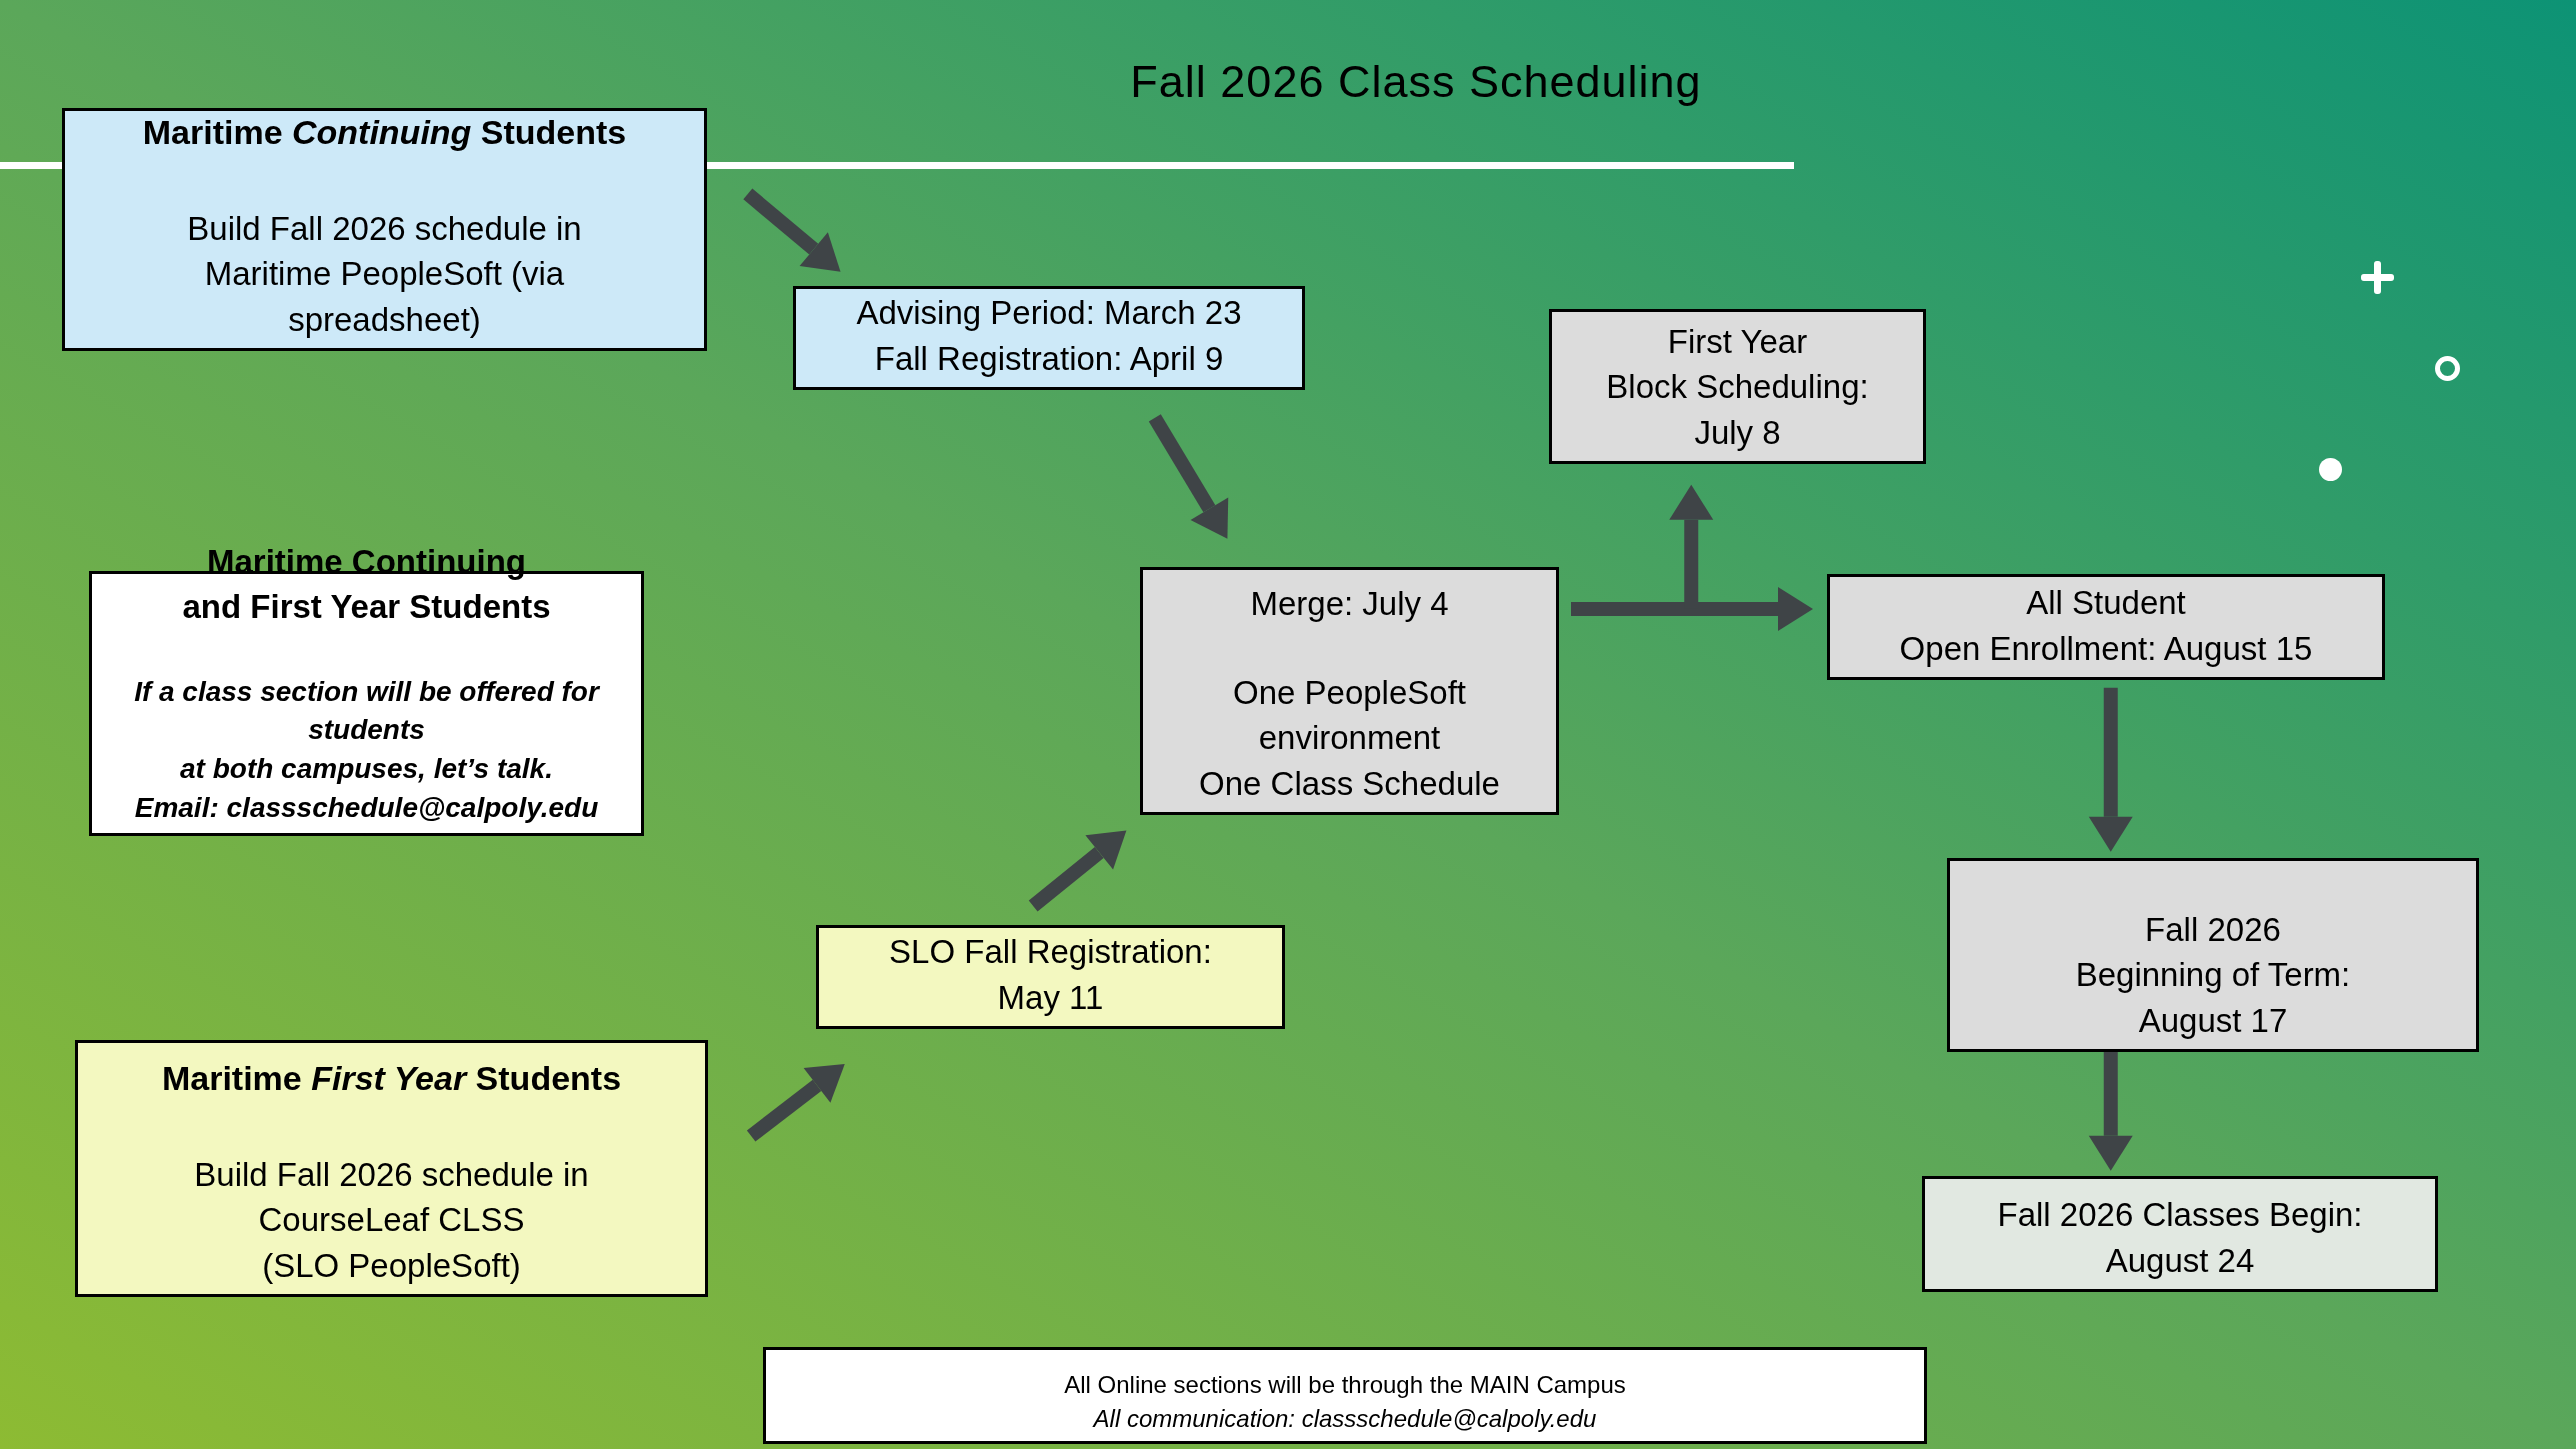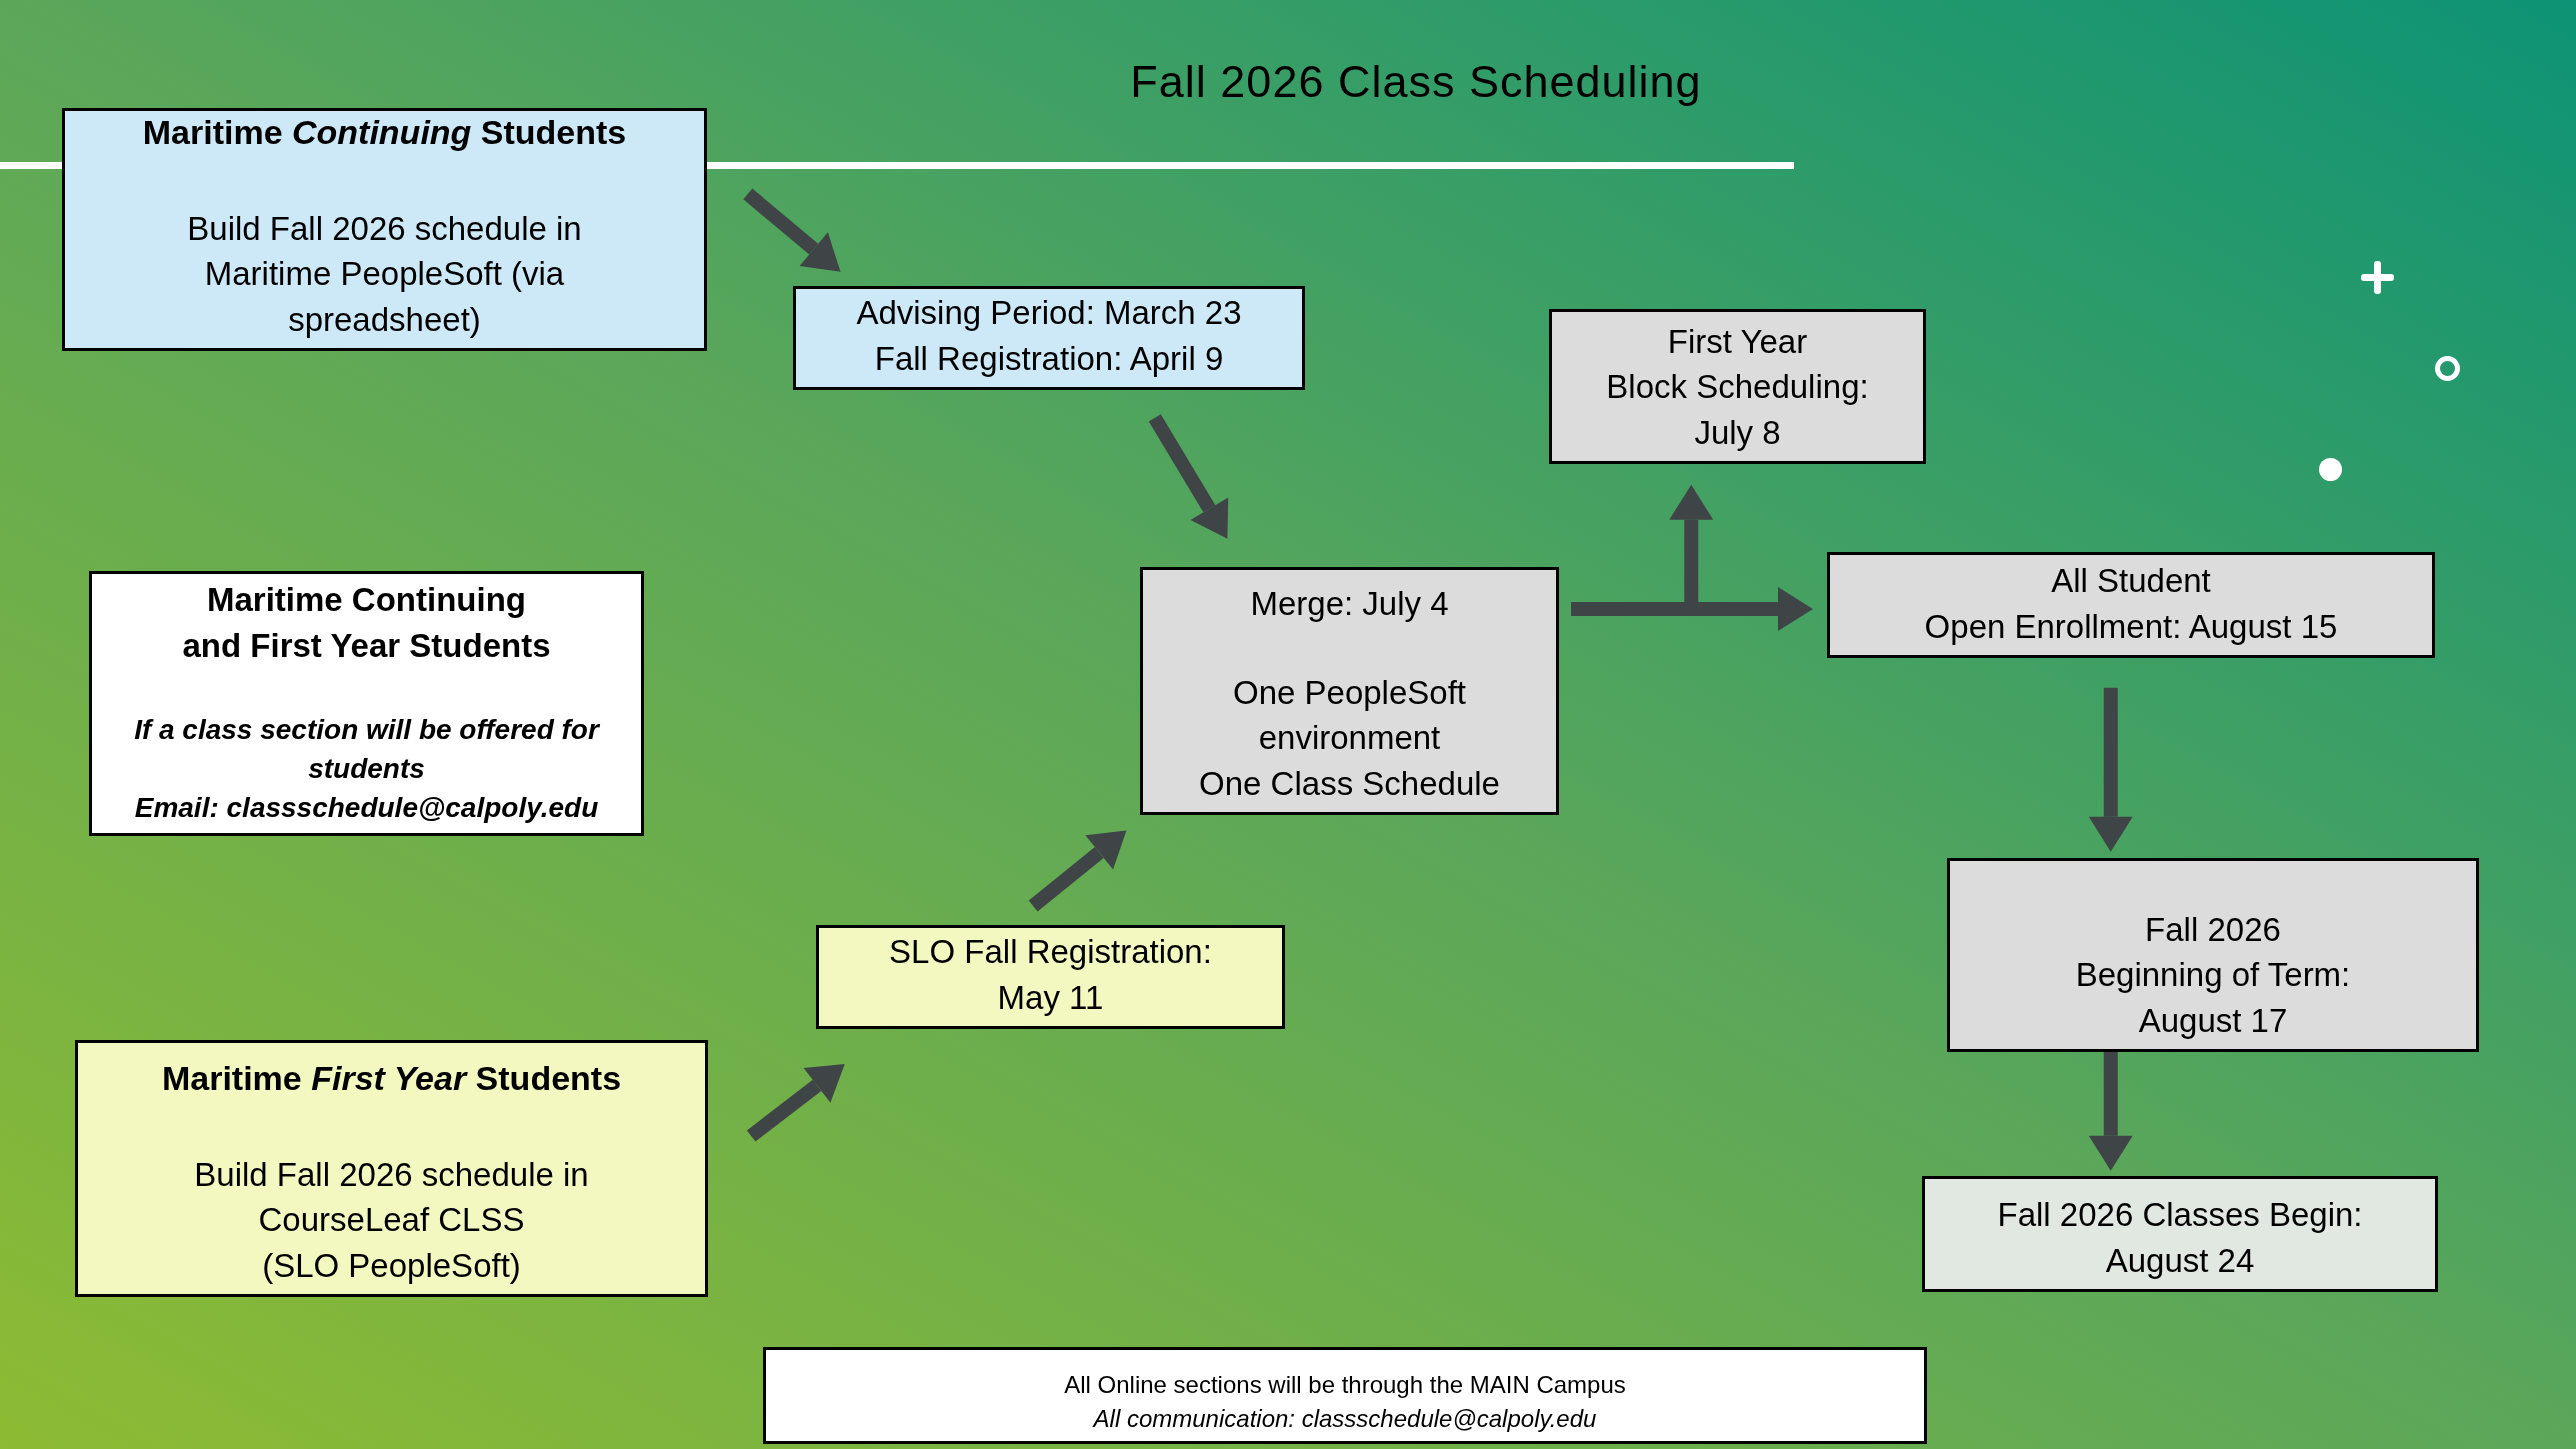--- a/index.html
+++ b/index.html
@@ -29,21 +29,21 @@
   .it{font-style:italic;}
   .head-line{font-weight:bold;font-size:34px;white-space:nowrap;}
   .gap-lg{margin-bottom:50px;}
   .gap-md{margin-bottom:43px;}
   .italic-note{font-style:italic;font-size:28px;line-height:1.38;}
   
   #boxA{left:62px;top:108px;width:645px;height:243px;}
   #boxB{left:793px;top:286px;width:512px;height:104px;}
   #boxC{left:1549px;top:309px;width:377px;height:155px;}
   #boxD{left:1140px;top:567px;width:419px;height:248px;}
-  #boxE{left:1827px;top:552px;width:608px;height:106px;}
+  #boxE{left:1827px;top:574px;width:558px;height:106px;}
   #boxF{left:1947px;top:858px;width:532px;height:194px;}
   #boxG{left:1922px;top:1176px;width:516px;height:116px;}
   #boxH{left:89px;top:571px;width:555px;height:265px;font-weight:bold;}
   #boxI{left:816px;top:925px;width:469px;height:104px;}
   #boxJ{left:75px;top:1040px;width:633px;height:257px;}
   #boxK{left:763px;top:1347px;width:1164px;height:97px;font-size:24px;line-height:1.4;}
   
   .arrow{
     position:absolute;height:13.5px;display:flex;align-items:center;
     transform-origin:0 50%;
@@ -166,20 +166,21 @@
       </div>
   </div>
 
   <div class="box whitebg" id="boxH">
     <div class="gap-md">
         <div>Maritime Continuing</div>
         <div>and First Year Students</div>
       </div>
     <div class="italic-note">
         <div>If a class section will be offered for students</div>
+        <div>at both campuses, let’s talk.</div>
         <div>Email: classschedule@calpoly.edu</div>
       </div>
   </div>
 
   <div class="box yellow" id="boxI">
     <div>
         <div>SLO Fall Registration:</div>
         <div>May 11</div>
       </div>
   </div>

